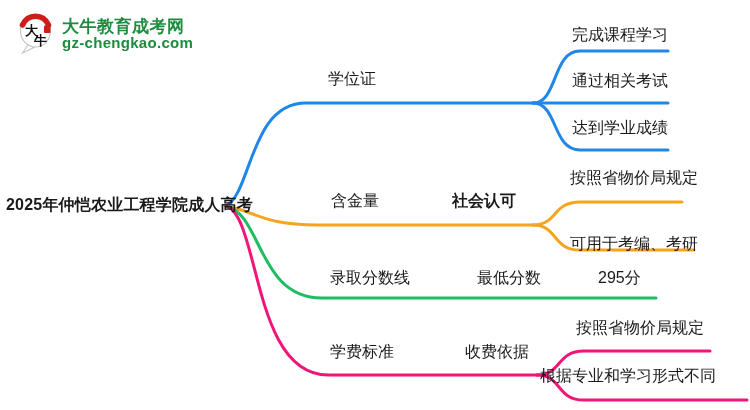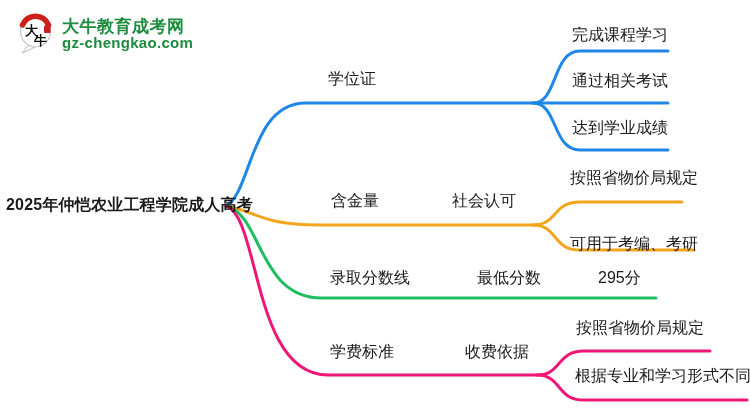--- a/index.html
+++ b/index.html
@@ -62,26 +62,26 @@
   </svg>
 
   <div class="label root-label" style="left:6px;top:195px;">2025年仲恺农业工程学院成人高考</div>
 
   <div class="label" style="left:328px;top:69px;">学位证</div>
   <div class="label" style="left:572px;top:25px;">完成课程学习</div>
   <div class="label" style="left:572px;top:71px;">通过相关考试</div>
   <div class="label" style="left:572px;top:118px;">达到学业成绩</div>
 
   <div class="label" style="left:331px;top:191px;">含金量</div>
-  <div class="label" style="left:452px;top:191px;">社会认可</div>
+  <div class="label" style="left:452px;top:191px;font-weight:bold;">社会认可</div>
   <div class="label" style="left:570px;top:168px;">按照省物价局规定</div>
   <div class="label" style="left:570px;top:234px;">可用于考编、考研</div>
 
   <div class="label" style="left:330px;top:268px;">录取分数线</div>
   <div class="label" style="left:477px;top:268px;">最低分数</div>
   <div class="label" style="left:598px;top:268px;">295分</div>
 
   <div class="label" style="left:465px;top:342px;">收费依据</div>
   <div class="label" style="left:330px;top:342px;">学费标准</div>
   <div class="label" style="left:576px;top:318px;">按照省物价局规定</div>
-  <div class="label" style="left:575px;top:366px;">根据专业和学习形式不同</div>
+  <div class="label" style="left:540px;top:366px;">根据专业和学习形式不同</div>
 
 </div>
 
 </body></html>

